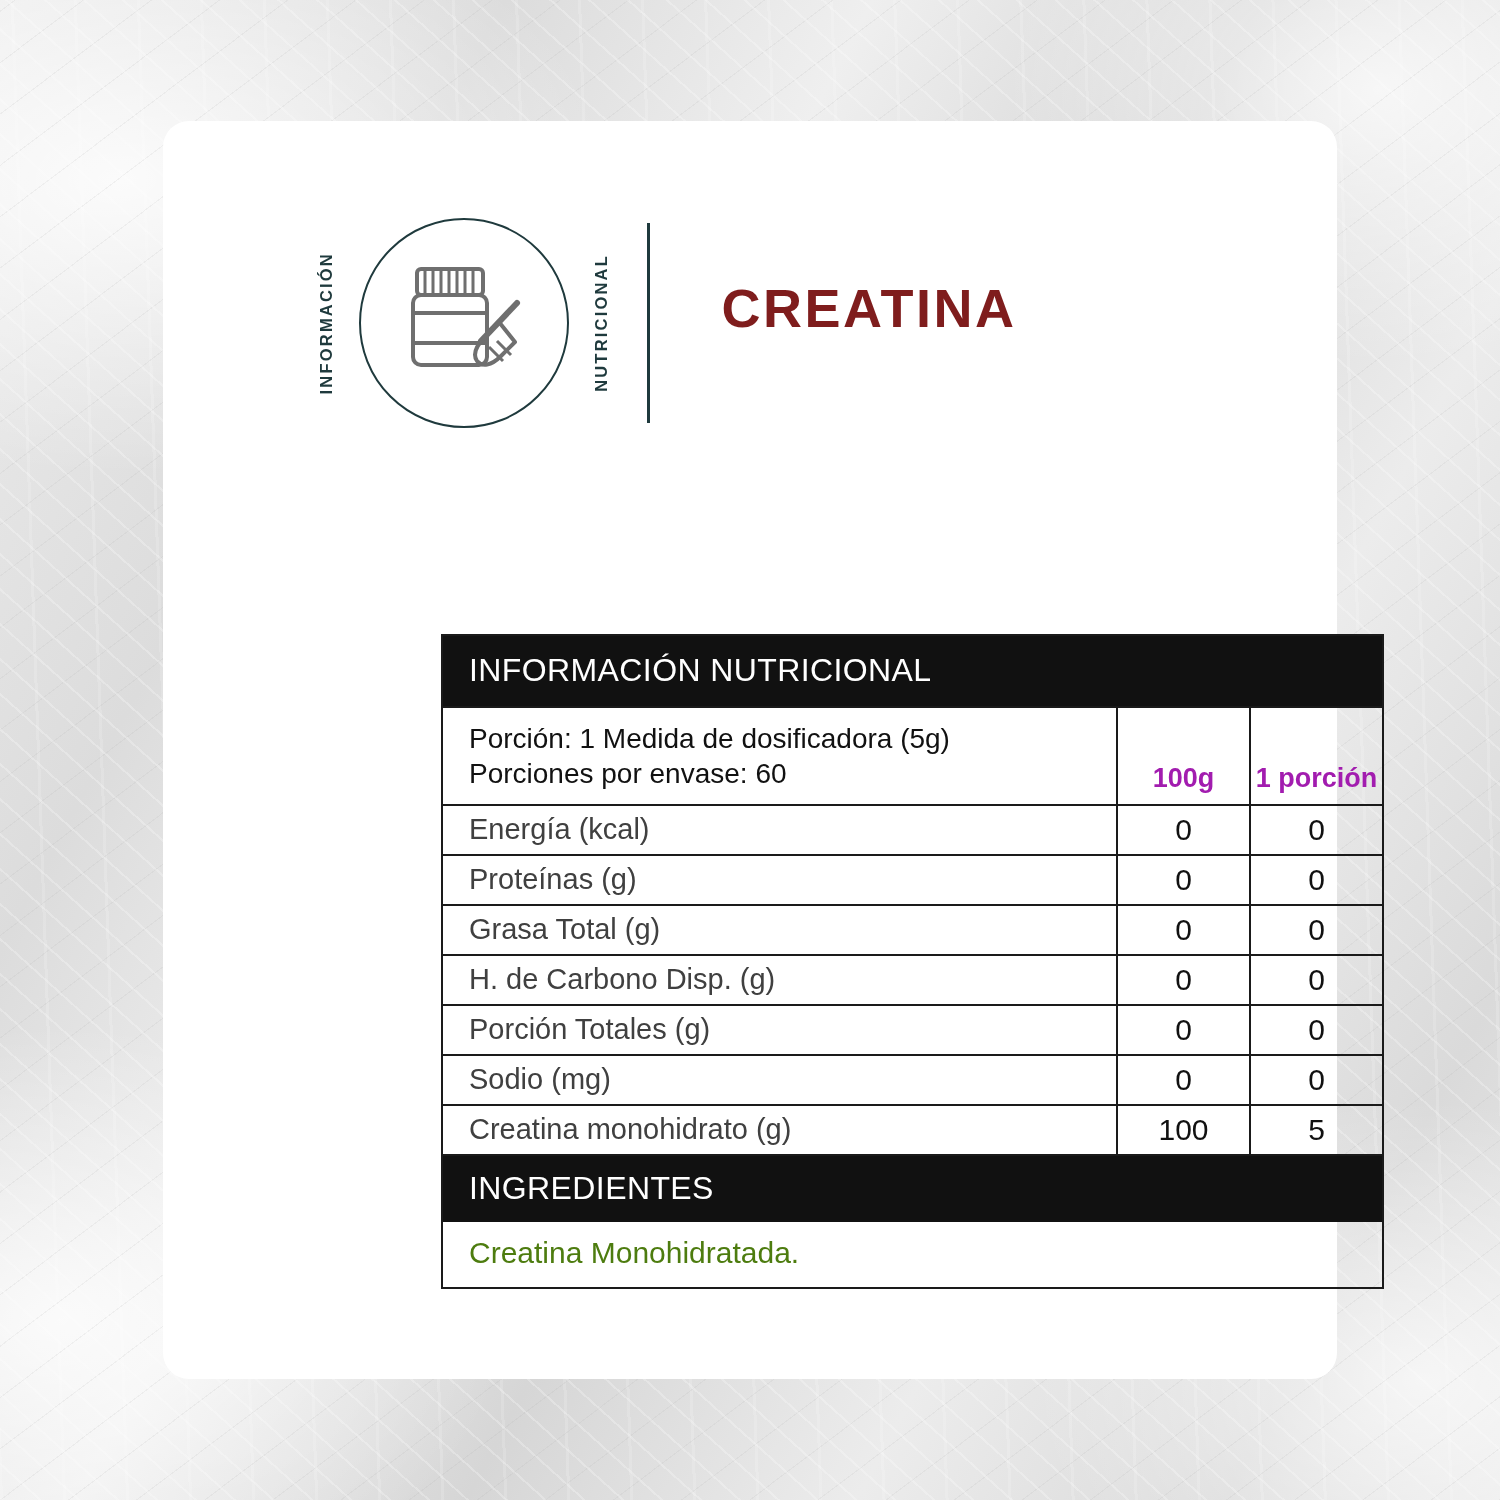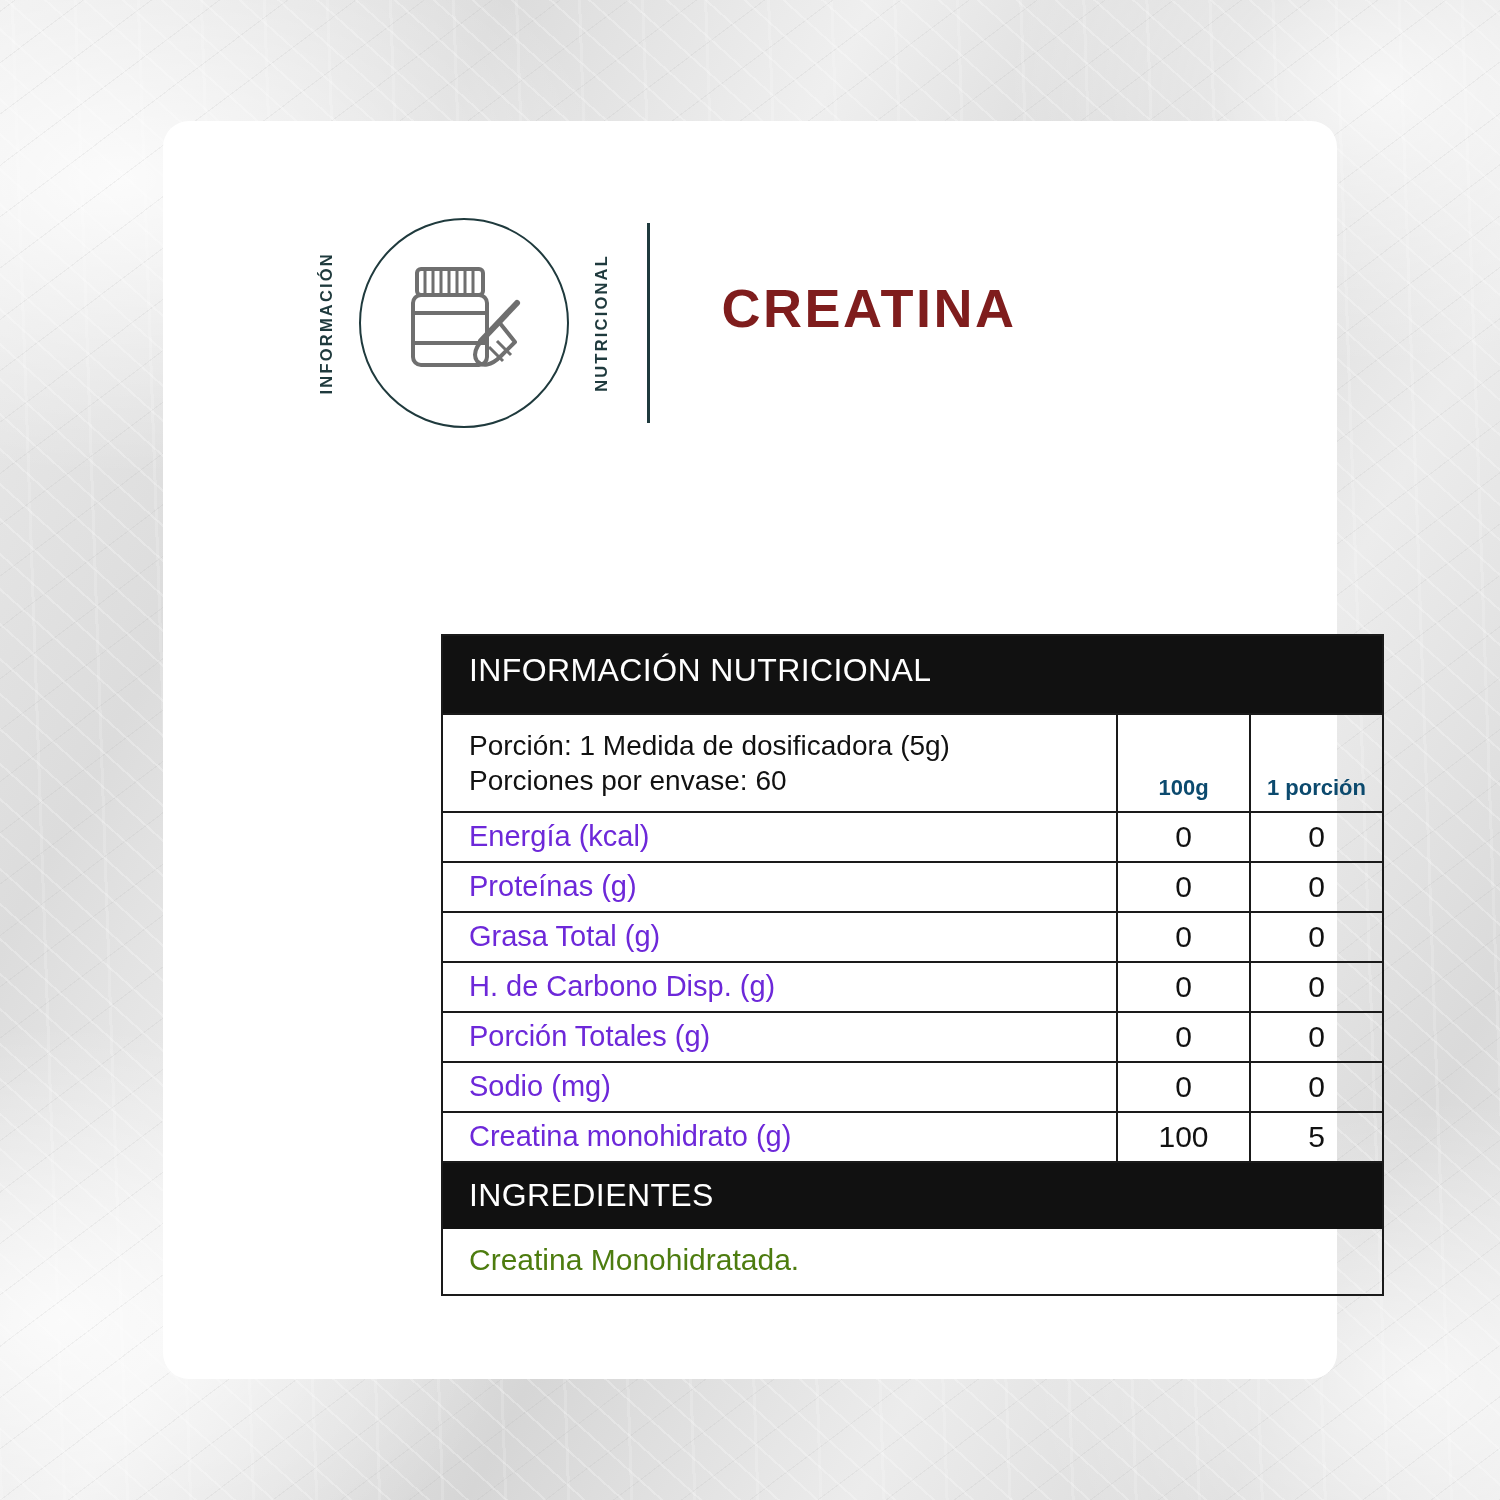--- a/index.html
+++ b/index.html
@@ -130,35 +130,35 @@
   }
 
   .band {
     background: #111111;
     color: #ffffff;
     font-size: 32px;
     letter-spacing: 0.4px;
     padding: 14px 0 15px 26px;
     box-sizing: border-box;
   }
-  .band.nutri { padding-top: 16px; padding-bottom: 24px; }
+  .band.nutri { padding-top: 16px; padding-bottom: 17px; }
 
   .row {
     display: flex;
     align-items: stretch;
     border-bottom: 2px solid #1a1a1a;
     box-sizing: border-box;
   }
   .row:last-child { border-bottom: none; }
 
   .cell-name {
     flex: 1 1 auto;
     padding: 7px 0 8px 26px;
     font-size: 29px;
-    color: #6d28d9;
+    color: #404040;
     display: flex;
     align-items: center;
     box-sizing: border-box;
   }
   .cell-num {
     width: 133px;
     flex: none;
     border-left: 2px solid #1a1a1a;
     display: flex;
     align-items: center;
@@ -183,23 +183,23 @@
     white-space: nowrap;
   }
   .head-num {
     width: 133px;
     flex: none;
     border-left: 2px solid #1a1a1a;
     display: flex;
     align-items: flex-end;
     justify-content: center;
     padding-bottom: 10px;
-    font-size: 22px;
+    font-size: 27px;
     font-weight: bold;
-    color: #0c4a6e;
+    color: #a21caf;
     box-sizing: border-box;
   }
 
   .ingredients-text {
     padding: 14px 0 17px 26px;
     font-size: 30px;
     color: #4d7c0f;
   }
 
   .band-nutri-gap { border-bottom: 2px solid #1a1a1a; }

